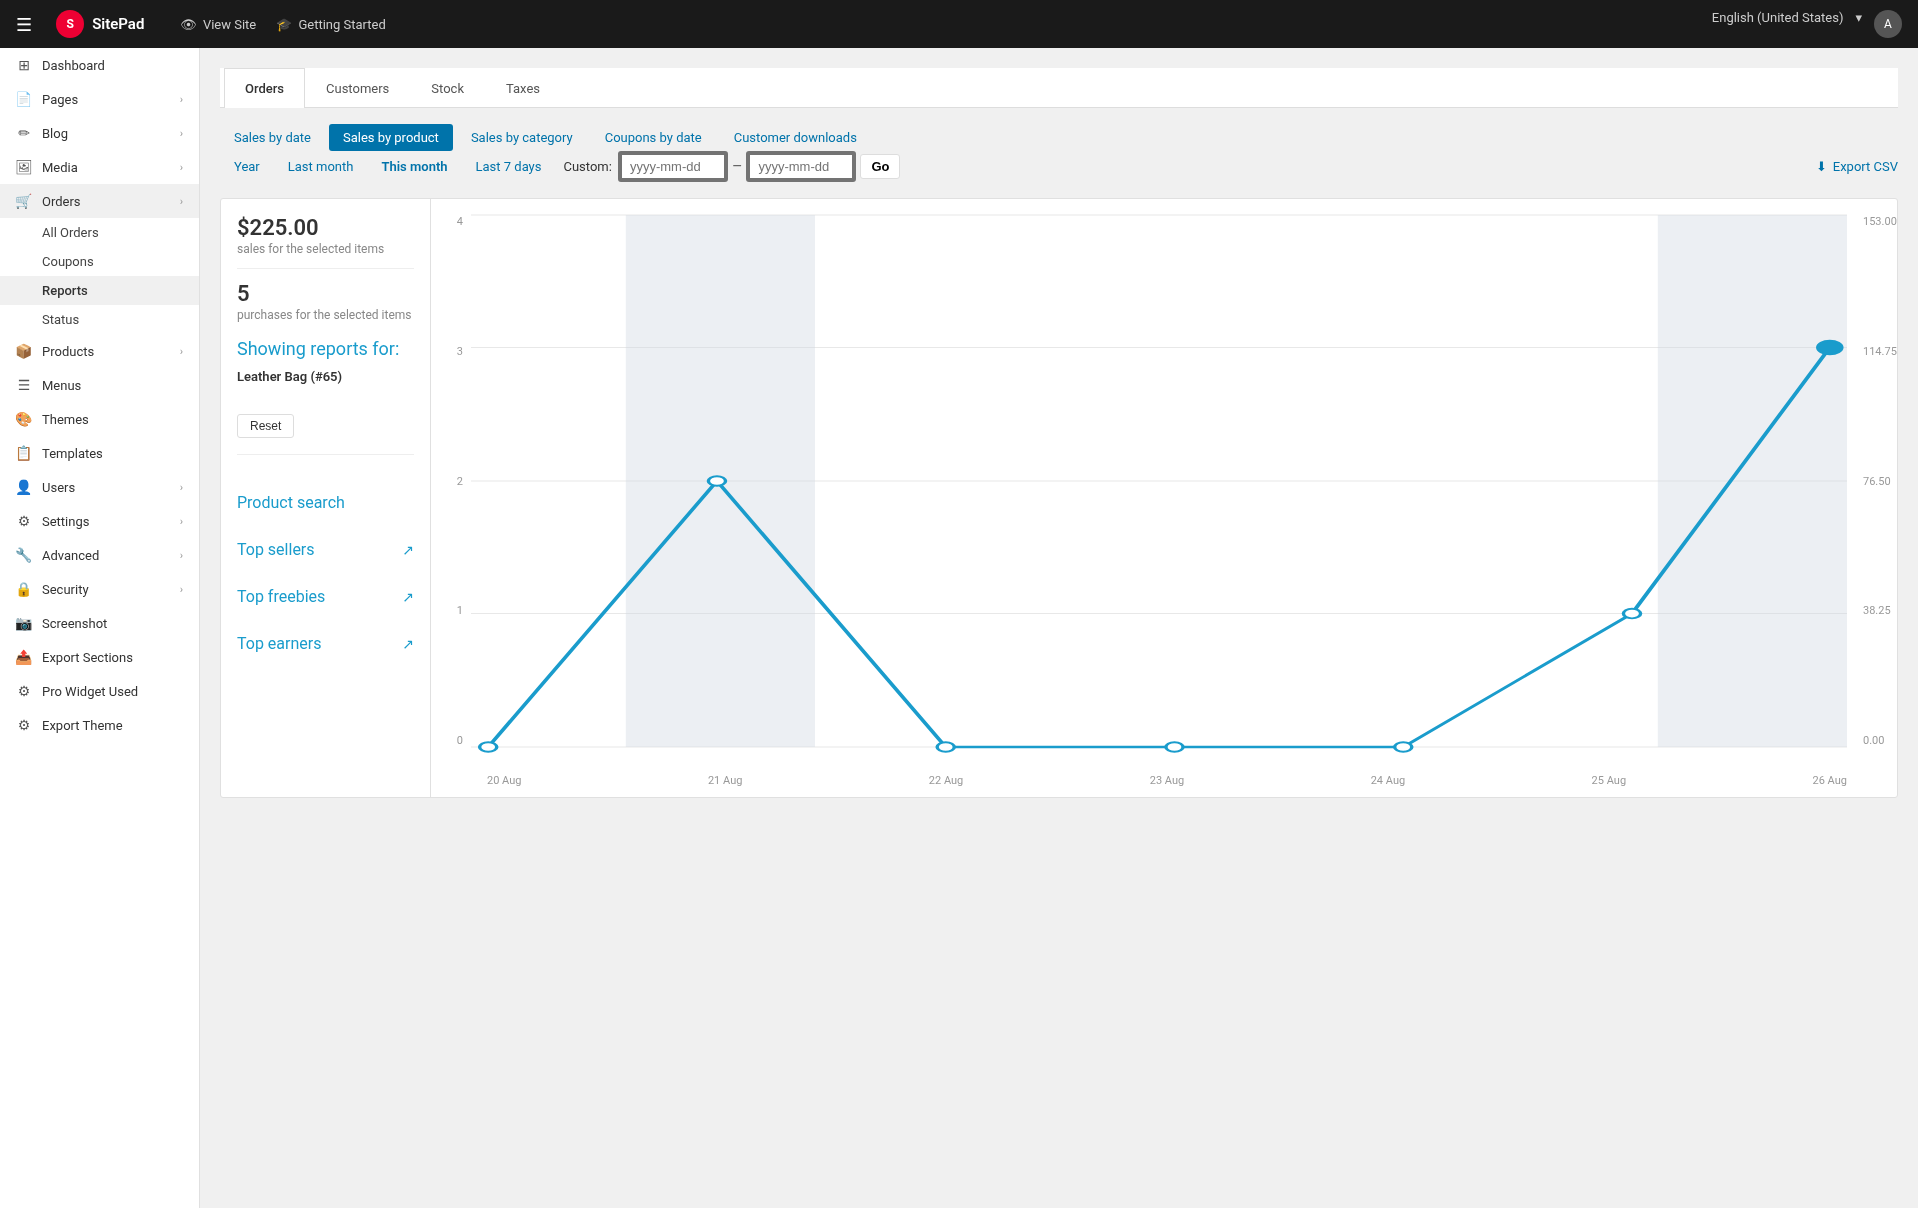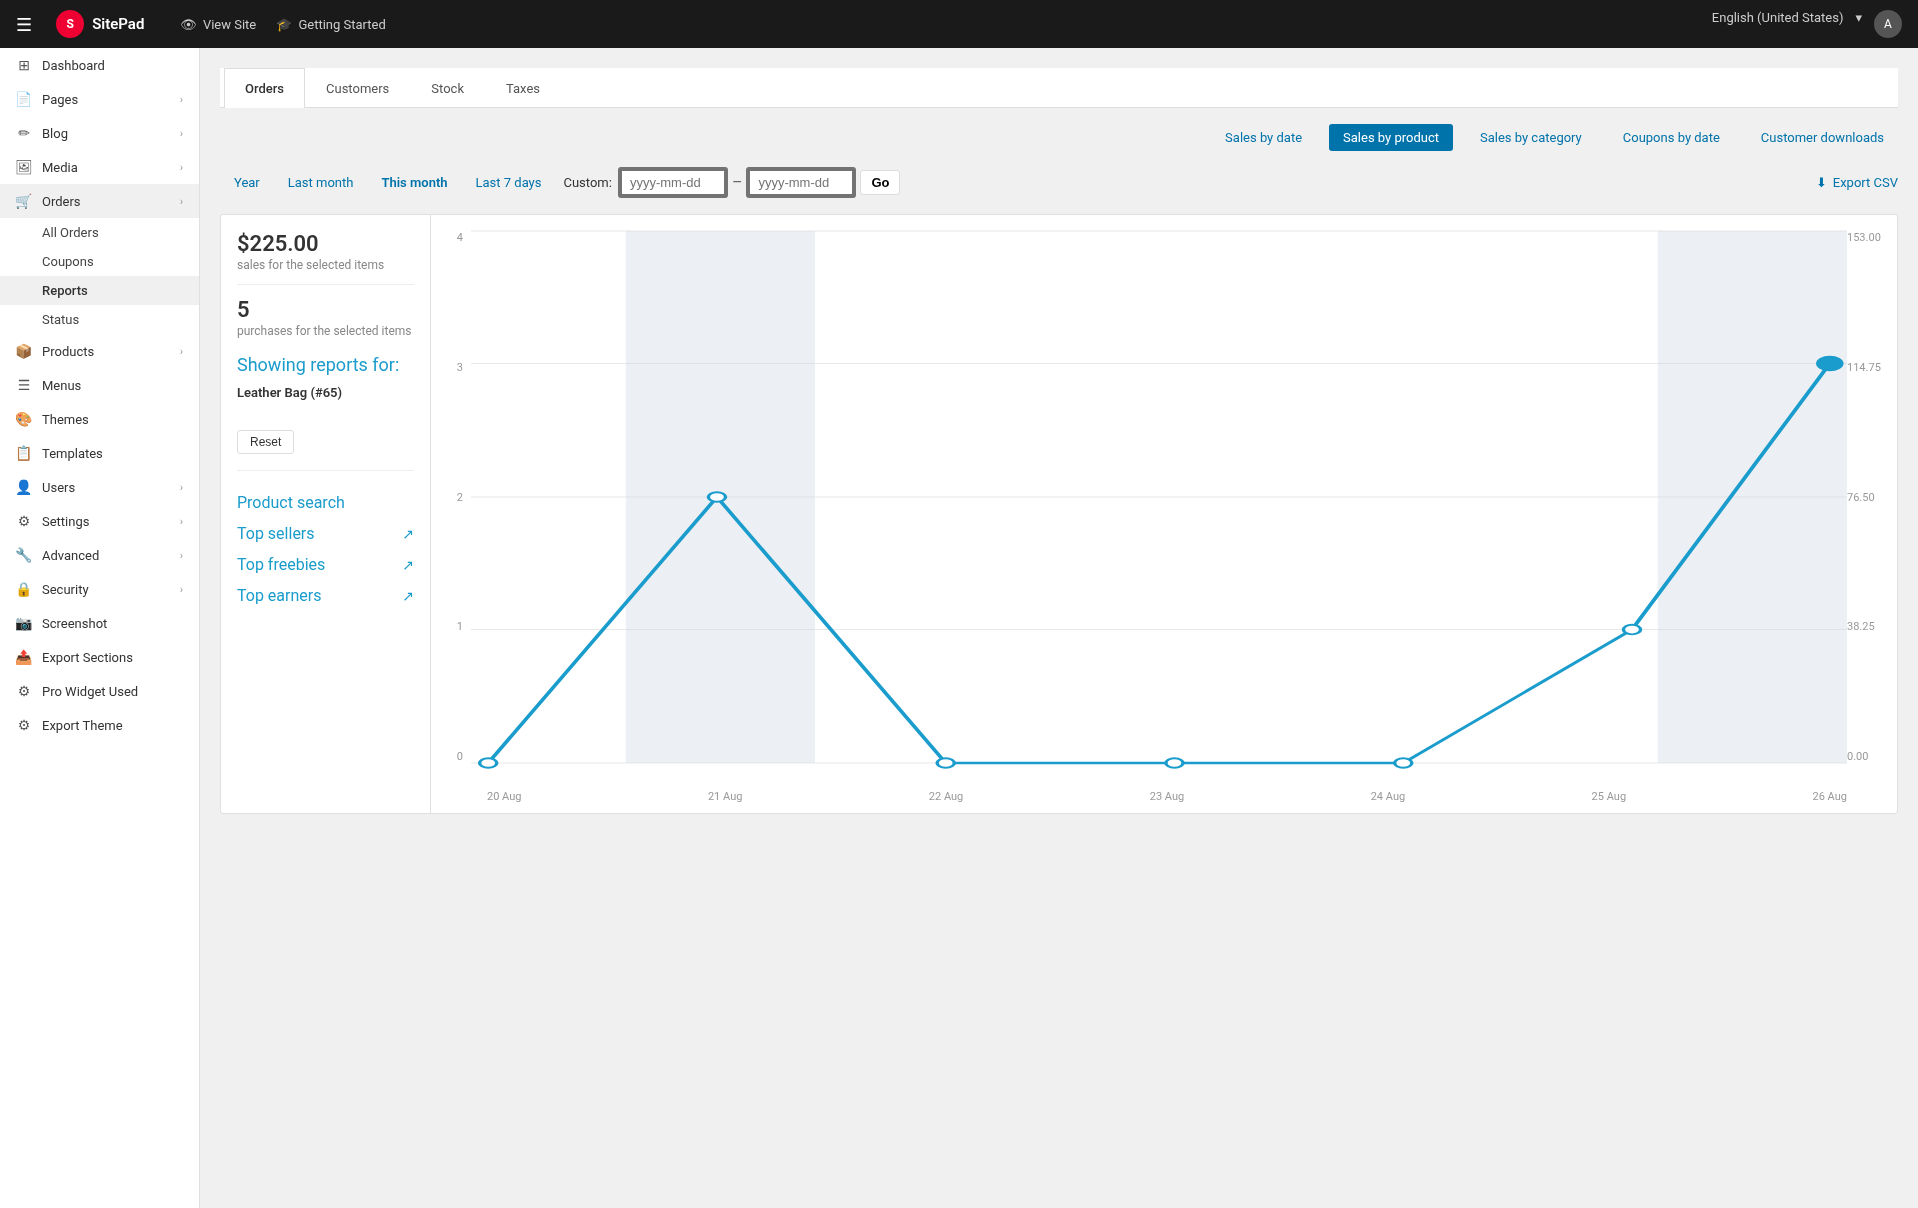--- a/index.html
+++ b/index.html
@@ -30,21 +30,21 @@
 
     
     .content { flex: 1; overflow-y: auto; background: #f0f0f0; padding: 20px; }
 
     
     .tab-bar { display: flex; gap: 0; margin-bottom: 16px; border-bottom: 1px solid #ddd; background: #fff; padding: 0 4px; }
     .tab { padding: 12px 20px; font-size: 13px; color: #555; cursor: pointer; border: 1px solid transparent; border-bottom: none; margin-bottom: -1px; }
     .tab.active { border-color: #ddd; border-bottom-color: #fff; background: #fff; color: #333; font-weight: 500; }
 
     
-    .sub-nav { display: flex; gap: 13px; margin-bottom: 16px; flex-wrap: wrap; justify-content: flex-end; }
+    .sub-nav { display: flex; gap: 4px; flex-wrap: wrap; }
     .sub-nav-item { padding: 6px 14px; font-size: 13px; color: #0073aa; cursor: pointer; border-radius: 3px; }
     .sub-nav-item.active { background: #0073aa; color: #fff; border-radius: 3px; }
 
     
     .period-nav { display: flex; align-items: center; gap: 0; margin-bottom: 16px; }
     .period-btn { padding: 6px 14px; font-size: 13px; color: #0073aa; cursor: pointer; }
     .period-btn.active { color: #0073aa; font-weight: 600; }
     .custom-label { font-size: 13px; color: #333; margin-left: 8px; margin-right: 6px; }
     .custom-input { border: 4px solid #737373; padding: 4px 8px; font-size: 13px; color: #999; border-radius: 3px; width: 110px; }
     .custom-dash { margin: 0 4px; color: #666; }
@@ -56,27 +56,27 @@
     .chart-sidebar-panel { width: 210px; flex-shrink: 0; border-right: 1px solid #e0e0e0; padding: 16px; display: flex; flex-direction: column; gap: 0; }
     .stats-section { margin-bottom: 16px; }
     .stat-amount { font-size: 22px; font-weight: 600; color: #333; }
     .stat-label { font-size: 12px; color: #888; margin-top: 2px; }
     .stat-divider { border: none; border-top: 1px solid #eee; margin: 12px 0; }
     .stat-count { font-size: 22px; font-weight: 600; color: #333; }
     .showing-title { font-size: 18px; color: #1a9ccc; font-weight: 400; margin-bottom: 10px; }
     .product-name { font-size: 13px; font-weight: 600; color: #333; margin-bottom: 10px; }
     .reset-btn { border: 1px solid #ddd; background: #fff; padding: 4px 12px; font-size: 12px; cursor: pointer; border-radius: 3px; color: #333; display: inline-block; width: fit-content; margin-top: 20px; }
     .panel-divider { border: none; border-top: 1px solid #eee; margin: 16px 0; }
-    .panel-link { font-size: 16px; color: #1a9ccc; cursor: pointer; display: flex; align-items: center; justify-content: space-between; padding: 6px 0; }
+    .panel-link { font-size: 16px; color: #1a9ccc; cursor: pointer; display: flex; align-items: center; justify-content: space-between; padding: 6px 0; margin-top: 16px; }
     .expand-icon { font-size: 14px; color: #1a9ccc; }
 
     
     .chart-main { flex: 1; position: relative; padding: 16px 50px 50px 40px; overflow: hidden; }
     .chart-y-labels { position: absolute; left: 0; top: 16px; bottom: 50px; width: 36px; display: flex; flex-direction: column; justify-content: space-between; align-items: flex-end; font-size: 11px; color: #999; padding-right: 4px; }
-    .chart-y-right { position: absolute; right: 0; top: 16px; bottom: 50px; width: 50px; display: flex; flex-direction: column; justify-content: space-between; align-items: flex-start; font-size: 11px; color: #999; padding-left: 0; }
+    .chart-y-right { position: absolute; right: 0; top: 16px; bottom: 50px; width: 50px; display: flex; flex-direction: column; justify-content: space-between; align-items: flex-start; font-size: 11px; color: #999; padding-left: 16px; }
     .chart-area { position: absolute; left: 40px; right: 50px; top: 16px; bottom: 50px; }
     .chart-x-labels { position: absolute; bottom: 10px; left: 56px; right: 50px; display: flex; justify-content: space-between; font-size: 11px; color: #999; }
     svg.chart-svg { width: 100%; height: 100%; overflow: visible; }
   </style>
 </head>
 <body>
 
 <div class="topbar">
   <span class="topbar-menu-icon">☰</span>
   <div class="topbar-logo">

